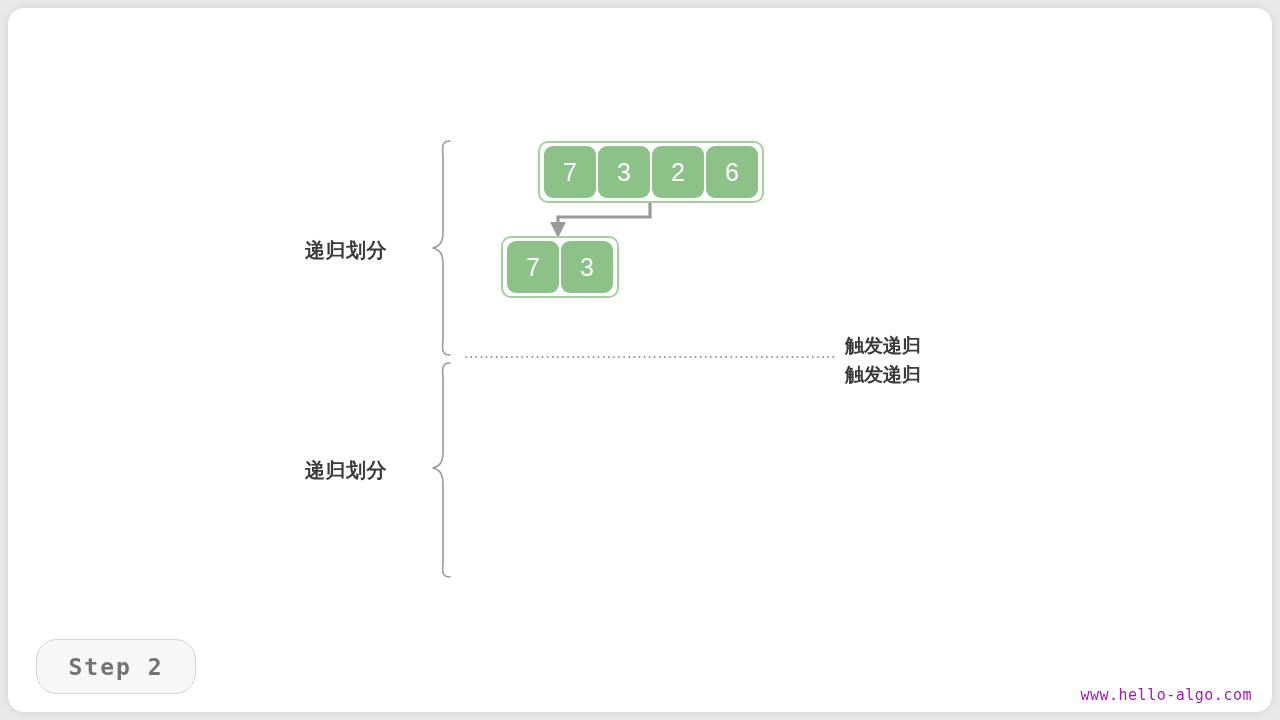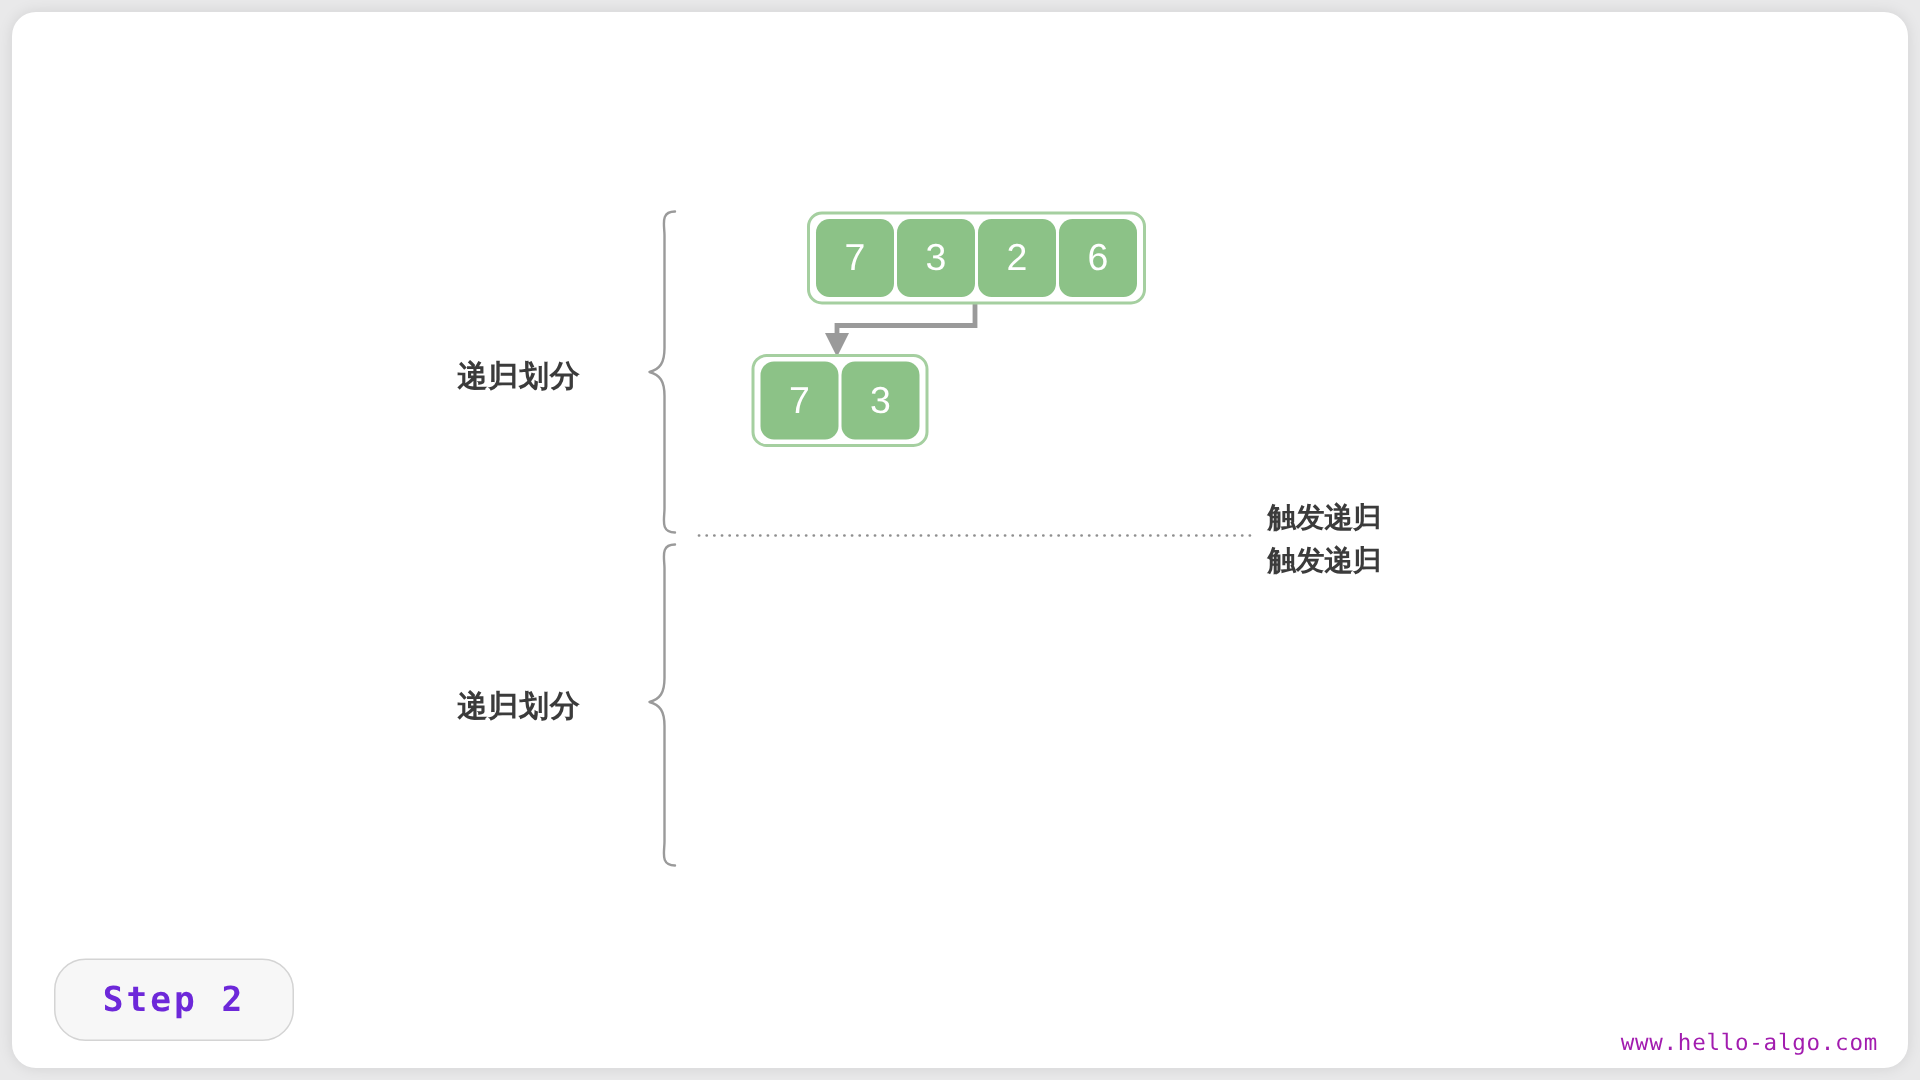--- a/index.html
+++ b/index.html
@@ -106,21 +106,21 @@
     box-sizing: border-box;
     border: 1px solid #d4d4d4;
     border-radius: 21px;
     background: #f7f7f7;
     display: flex;
     align-items: center;
     justify-content: center;
     font-family: "DejaVu Sans Mono", "Liberation Mono", monospace;
     font-size: 23px;
     font-weight: bold;
-    color: #6d28d9;
+    color: #737373;
     letter-spacing: 2px;
   }
 
   
   #watermark {
     position: absolute;
     right: 28px;
     bottom: 16px;
     font-family: "DejaVu Sans Mono", "Liberation Mono", monospace;
     font-size: 15px;

